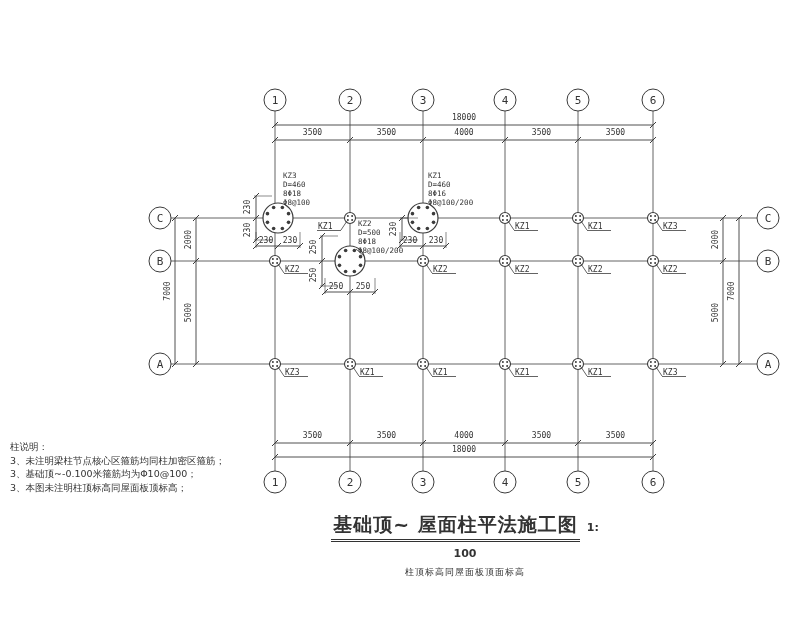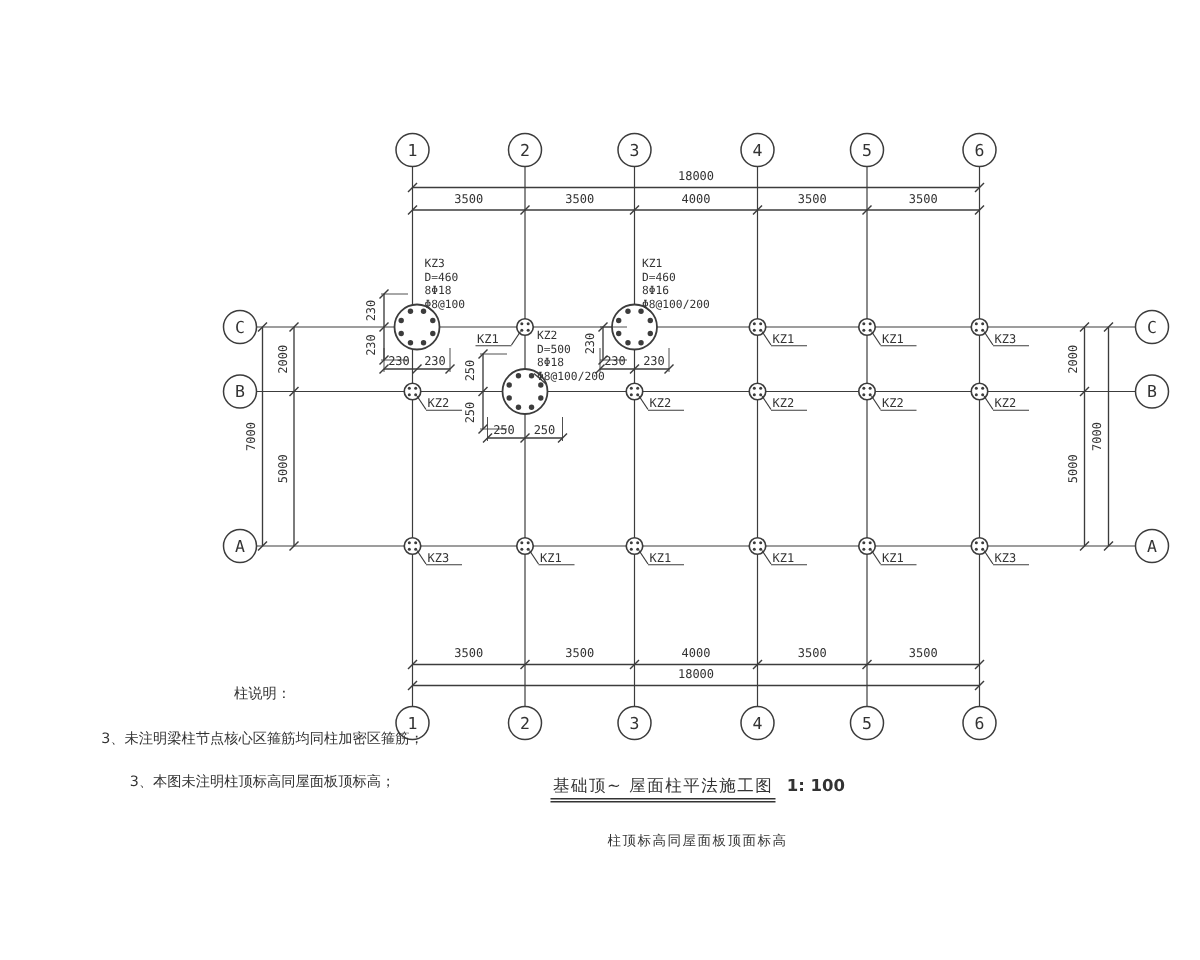--- a/index.html
+++ b/index.html
@@ -2,26 +2,26 @@
 <html><head>
 <meta charset="utf-8">
 <style>
   html,body{margin:0;padding:0;background:#fff;}
   #stage{position:relative;width:800px;height:640px;background:#fff;overflow:hidden;
          font-family:"DejaVu Sans",sans-serif;color:#333;}
   #plan-svg{position:absolute;left:0;top:0;}
   #plan-svg text{font-family:"DejaVu Sans Mono",monospace;fill:#333;}
   #notes{position:absolute;left:10px;top:440px;width:330px;font-size:9.5px;
          line-height:13.5px;color:#333;}
-  #notes .nt{margin:16px;white-space:nowrap;text-align:center;}
+  #notes .nt{margin:0;white-space:nowrap;}
   #titleblock{position:absolute;left:330px;top:512px;width:270px;text-align:center;}
-  #titleblock .t{display:inline-block;font-size:11px;font-weight:normal;
+  #titleblock .t{display:inline-block;font-size:19px;font-weight:bold;
                  border-bottom:3px double #333;padding:0 2px 1px 2px;letter-spacing:1px;}
   #titleblock .s{font-size:11px;margin-left:7px;font-weight:bold;}
-  #titleblock .sub{font-size:9px;margin-top:19px;letter-spacing:1px;}
+  #titleblock .sub{font-size:9px;margin-top:5px;letter-spacing:1px;}
 </style>
 </head>
 <body>
 
 <div id="stage">
   <svg id="plan-svg" width="800" height="640" viewBox="0 0 800 640">
       <line x1="275" y1="111" x2="275" y2="471" stroke="#3c3c3c" stroke-width="0.8"></line>
       <line x1="350" y1="111" x2="350" y2="471" stroke="#3c3c3c" stroke-width="0.8"></line>
       <line x1="423" y1="111" x2="423" y2="471" stroke="#3c3c3c" stroke-width="0.8"></line>
       <line x1="505" y1="111" x2="505" y2="471" stroke="#3c3c3c" stroke-width="0.8"></line>
@@ -324,20 +324,21 @@
       <line x1="372" y1="295" x2="378" y2="289" stroke="#3c3c3c" stroke-width="1"></line>
       <text x="336" y="289" font-size="8" text-anchor="middle">250</text>
       <text x="363" y="289" font-size="8" text-anchor="middle">250</text>
       <line x1="325" y1="294" x2="325" y2="278" stroke="#3c3c3c" stroke-width="0.6"></line>
       <line x1="375" y1="294" x2="375" y2="278" stroke="#3c3c3c" stroke-width="0.6"></line>
     </svg>
 
   <div id="notes">
     <div class="nt">柱说明：</div>
     <div class="nt">3、未注明梁柱节点核心区箍筋均同柱加密区箍筋；</div>
+    <div class="nt">3、基础顶~-0.100米箍筋均为Φ10@100；</div>
     <div class="nt">3、本图未注明柱顶标高同屋面板顶标高；</div>
   </div>
 
   <div id="titleblock">
     <span>
       <span class="t">基础顶~ 屋面柱平法施工图</span><span class="s">1: 100</span>
     </span>
     <div class="sub">柱顶标高同屋面板顶面标高</div>
   </div>
 </div>

